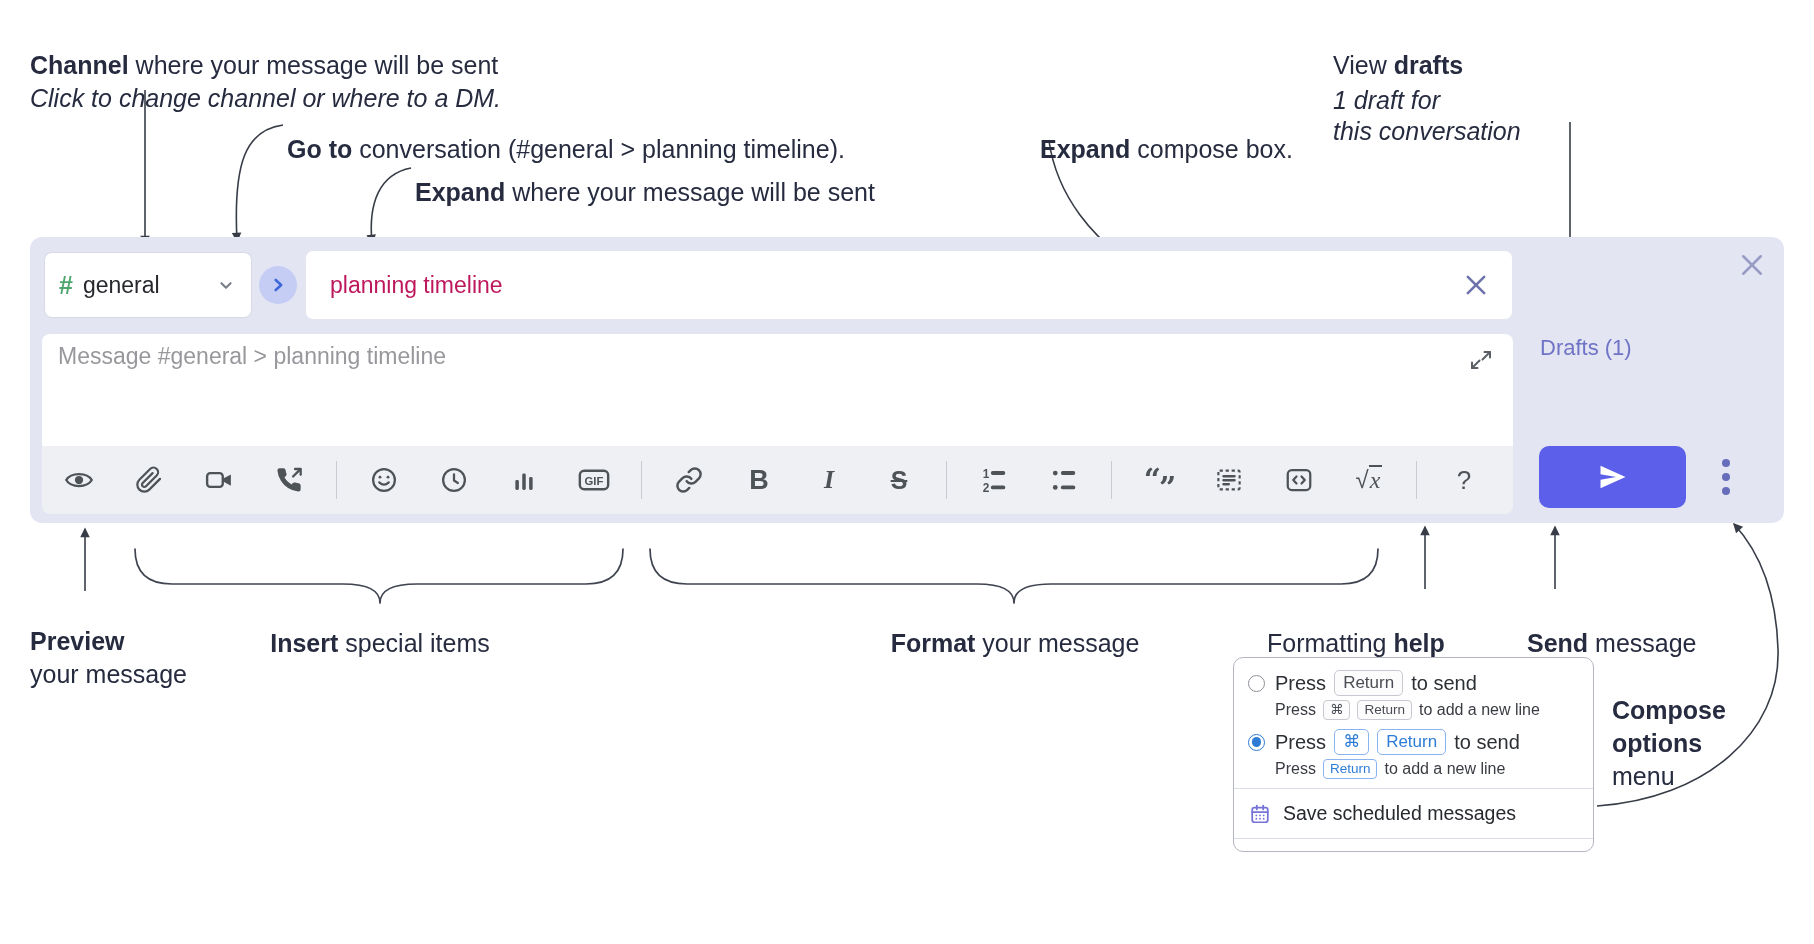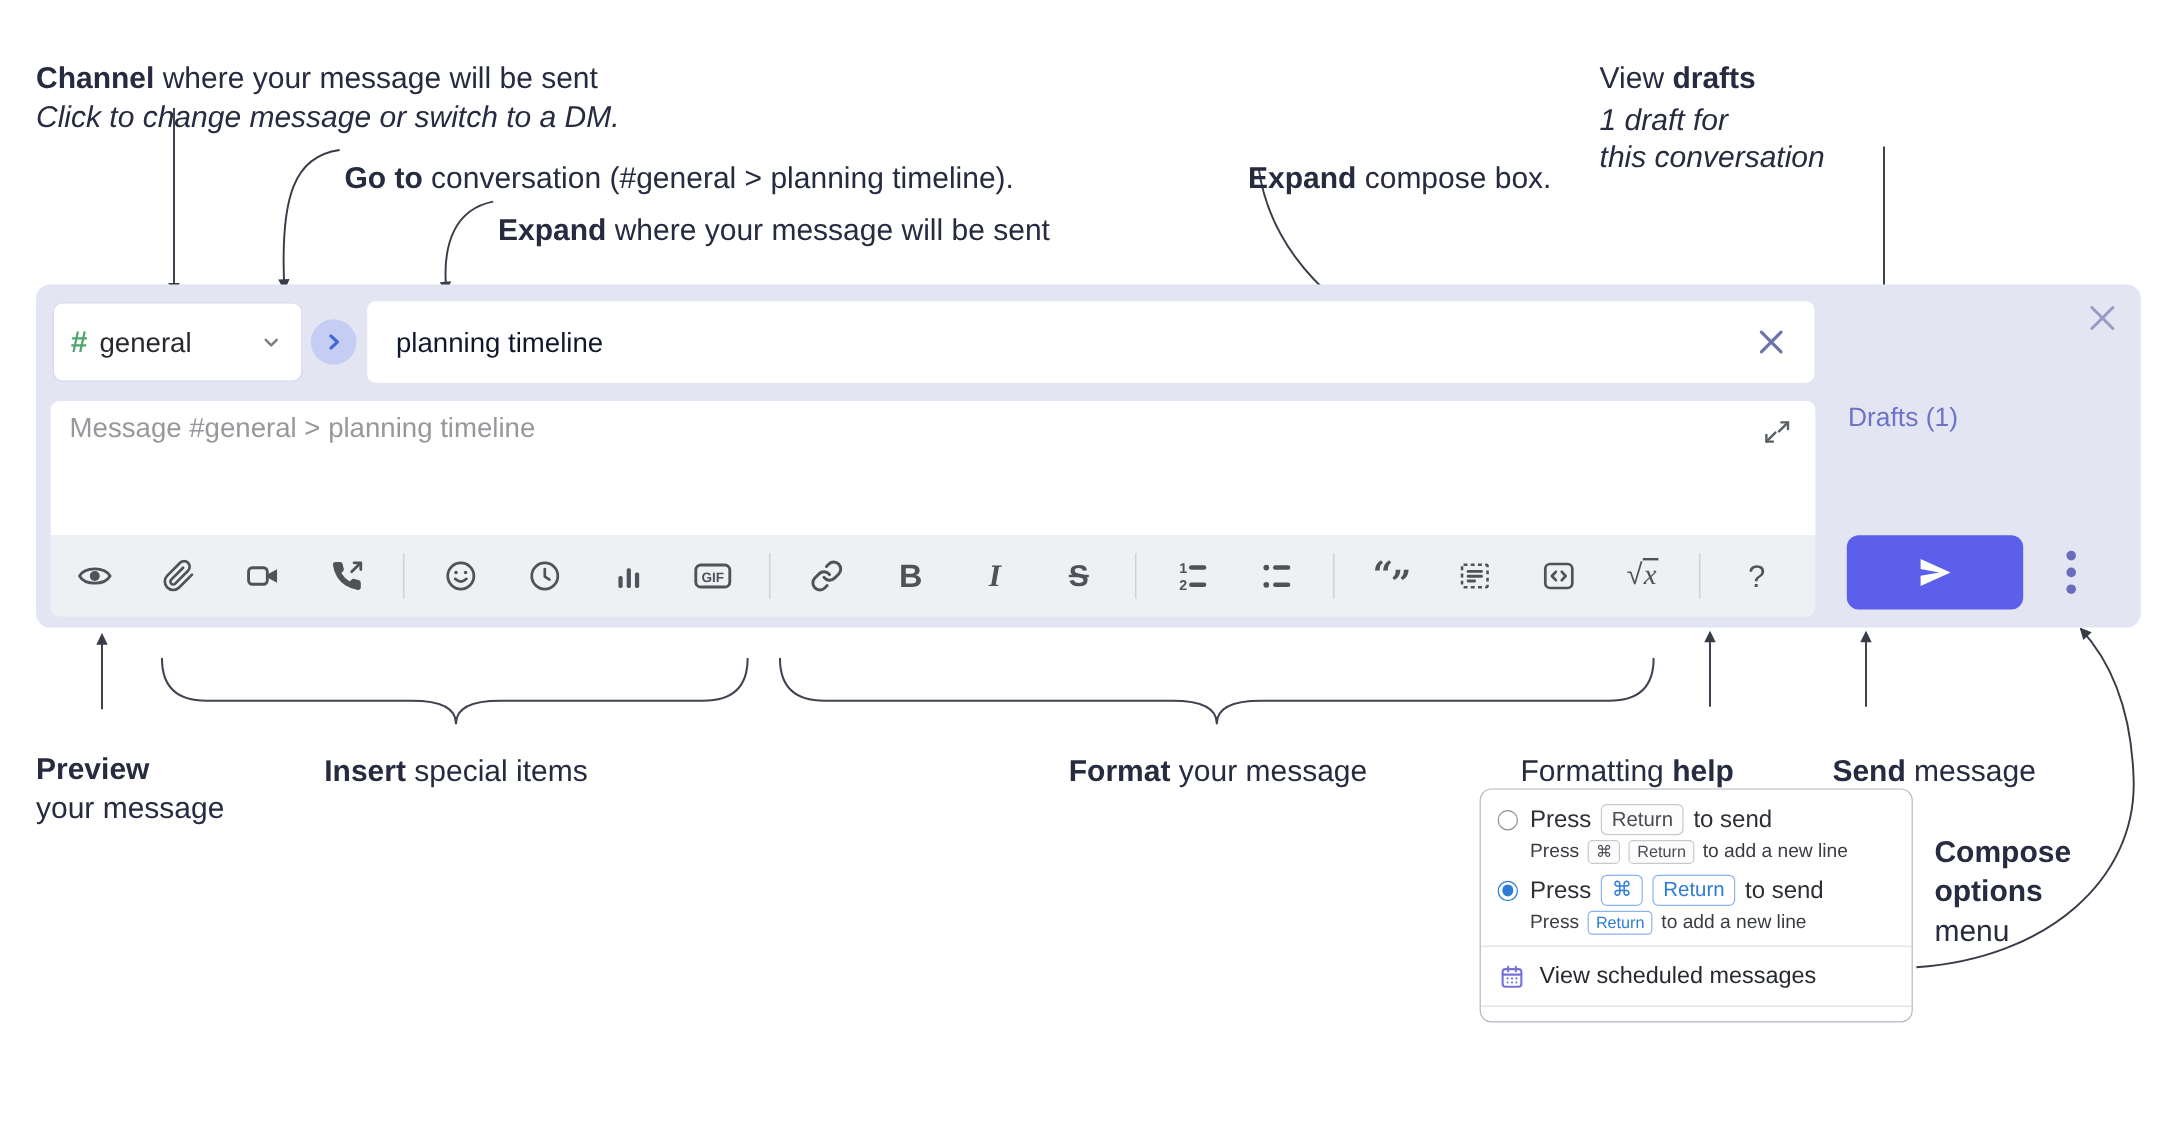--- a/index.html
+++ b/index.html
@@ -22,21 +22,21 @@
   .chan{position:absolute;left:14px;top:15px;width:208px;height:66px;box-sizing:border-box;
     background:#fff;border:1px solid #d7d9e6;border-radius:8px;display:flex;align-items:center;
     padding:0 14px;gap:10px;cursor:pointer;font-family:inherit;}
   .hash{color:var(--hash-green,#4fa76f);font-weight:700;font-size:25px;line-height:1;}
   .chan-name{font-size:23px;color:#26282e;}
   .chan-caret{margin-left:auto;color:#787d87;}
   .go{position:absolute;left:229px;top:29px;width:38px;height:38px;border-radius:50%;border:0;
     background:var(--go-circle-bg,#c5cdf4);display:flex;align-items:center;justify-content:center;cursor:pointer;padding:0;}
   .topic{position:absolute;left:275px;top:13px;width:1208px;height:70px;box-sizing:border-box;
     background:#fff;border:1px solid #e4e5ef;border-radius:8px;display:flex;align-items:center;
-    padding:0 18px 0 24px;font-size:23px;color:#0f172a;}
+    padding:0 18px 0 24px;font-size:23px;color:#be185d;}
   .topic-clear{margin-left:auto;background:none;border:0;padding:4px;cursor:pointer;color:var(--topic-x,#6d73aa);display:flex;}
   .msgblock{position:absolute;left:12px;top:97px;width:1471px;border-radius:8px;overflow:hidden;}
   .msgarea{position:relative;height:112px;background:#fff;box-sizing:border-box;padding:9px 18px 0 16px;
     font-size:23px;color:#97979c;cursor:text;}
   .expand-btn{position:absolute;right:16px;top:10px;background:none;border:0;padding:4px;cursor:pointer;color:#5b6066;display:flex;}
   .toolbar{height:68px;background:#eef0f4;display:flex;align-items:center;padding-left:14px;gap:24px;}
   .tbtn{width:46px;height:46px;flex:none;display:flex;align-items:center;justify-content:center;
     background:none;border:0;padding:0;cursor:pointer;color:var(--icon-gray,#4e5358);font-family:inherit;}
   .tdiv{width:1px;height:38px;flex:none;background:#c8cad2;}
   .glyph-b{font-size:27px;font-weight:700;line-height:1;}
@@ -96,21 +96,21 @@
       <path d="M1555 589 V527" marker-end="url(#ah)"></path>
       <path d="M1597 806 C1705 799 1781 733 1778 649 C1776 585 1756 548 1734 524" marker-end="url(#ah)"></path>
     </g>
     <g stroke="#3f4450" stroke-width="1.7" fill="none" stroke-linecap="round" stroke-linejoin="round">
       <path d="M135 549 Q135 584 172 584 L343 584 Q380 584 380 603 Q380 584 417 584 L586 584 Q623 584 623 549"></path>
       <path d="M650 549 Q650 584 687 584 L977 584 Q1014 584 1014 603 Q1014 584 1051 584 L1341 584 Q1378 584 1378 549"></path>
     </g>
   </svg>
 
   <div class="ann" style="left:30px;top:21px"><b>Channel</b><span> where your message will be sent</span></div>
-  <div class="ann it" style="left:30px;top:54px">Click to change message or switch to a DM.</div>
+  <div class="ann it" style="left:30px;top:54px">Click to change channel or where to a DM.</div>
   <div class="ann" style="left:287px;top:105px"><b>Go to</b><span> conversation (#general &gt; planning timeline).</span></div>
   <div class="ann" style="left:415px;top:148px"><b>Expand</b><span> where your message will be sent</span></div>
   <div class="ann" style="left:1040px;top:105px"><b>Expand</b><span> compose box.</span></div>
   <div class="ann" style="left:1333px;top:21px"><span>View </span><b>drafts</b></div>
   <div class="ann it" style="left:1333px;top:56px">1 draft for</div>
   <div class="ann it" style="left:1333px;top:87px">this conversation</div>
 
   <div class="compose">
 
     <button class="chan">
@@ -373,18 +373,18 @@
           <line x1="15.5" y1="2.8" x2="15.5" y2="7"></line>
           <g fill="currentColor" stroke="none">
             <circle cx="8" cy="13.5" r="1"></circle>
             <circle cx="12" cy="13.5" r="1"></circle>
             <circle cx="16" cy="13.5" r="1"></circle>
             <circle cx="8" cy="17.2" r="1"></circle>
             <circle cx="12" cy="17.2" r="1"></circle>
             <circle cx="16" cy="17.2" r="1"></circle>
           </g>
         </svg>
-      <span>View scheduled messages</span>
+      <span>Save scheduled messages</span>
     </div>
     <div class="pdiv"></div>
   </div>
 
 </div>
 
 </body></html>

